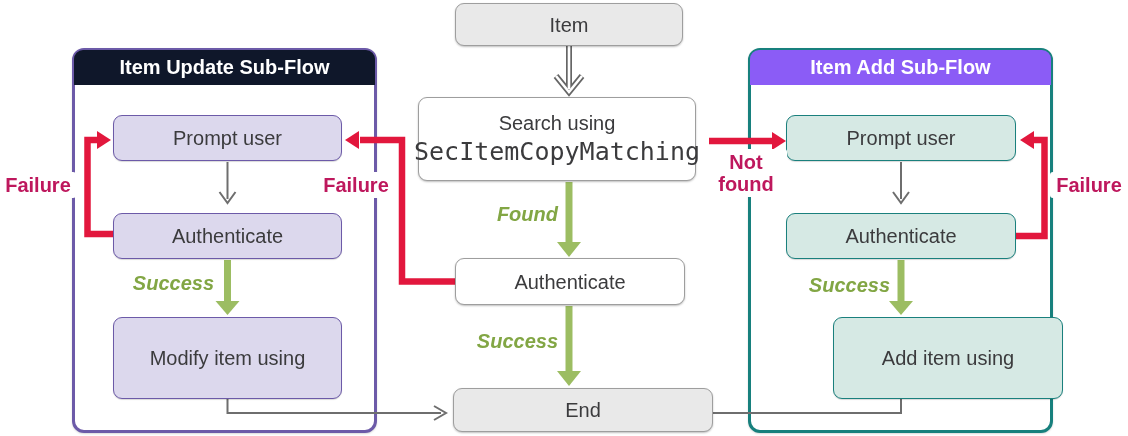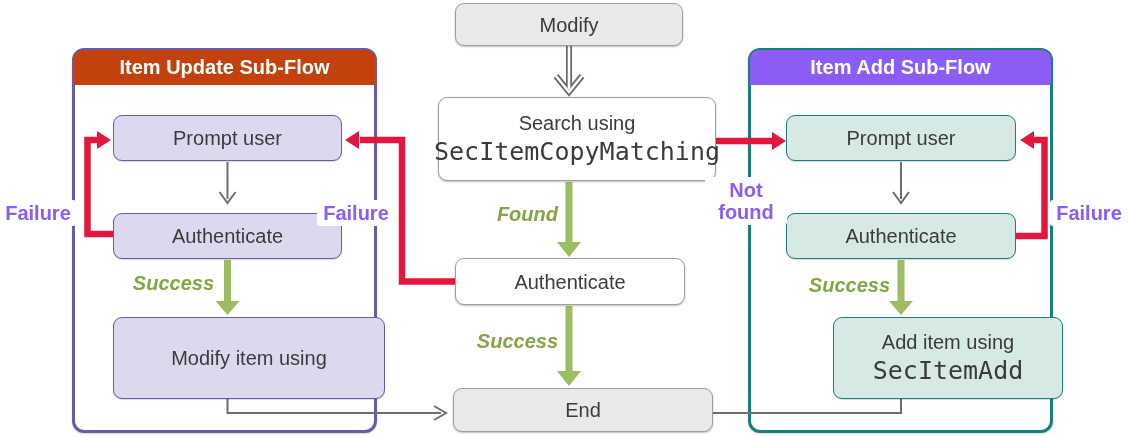--- a/index.html
+++ b/index.html
@@ -7,36 +7,36 @@
     position:relative;width:1128px;height:436px;background:#ffffff;
     font-family:"Liberation Sans","DejaVu Sans",sans-serif;overflow:hidden;
   }
   
   .panel{position:absolute;box-sizing:border-box;border-radius:12px;background:#ffffff;z-index:1;
          box-shadow:0 1px 2px rgba(0,0,0,.15);}
   .panel.update{left:72px;top:48px;width:305px;height:385px;border:3px solid #6c5aa8;}
   .panel.add{left:748px;top:48px;width:305px;height:385px;border:3px solid #17807d;}
   .panel-header{position:absolute;left:-1px;top:-1px;right:-1px;height:35px;border-radius:9px 9px 0 0;
     display:flex;align-items:center;justify-content:center;color:#ffffff;font-weight:bold;font-size:20px;}
-  .panel.update .panel-header{background:#c2410c;}
+  .panel.update .panel-header{background:#0f172a;}
   .panel.add .panel-header{background:#8b5cf6;}
   
   .node{position:absolute;box-sizing:border-box;display:flex;flex-direction:column;align-items:center;
     justify-content:center;text-align:center;border-radius:9px;font-size:20px;color:#3b3b3d;z-index:10;
     line-height:1.3;}
   .node.gray{background:#e9e9e9;border:1.5px solid #9e9e9e;box-shadow:0 1px 2px rgba(0,0,0,.25);}
   .node.white{background:#ffffff;border:1.5px solid #9e9e9e;box-shadow:0 1px 2px rgba(0,0,0,.25);}
   .node.lavender{background:#dcd8ed;border:1.6px solid #6c5aa8;box-shadow:0 1px 1px rgba(0,0,0,.15);}
   .node.mint{background:#d6e9e4;border:1.6px solid #1a807d;box-shadow:0 1px 1px rgba(0,0,0,.15);}
   .code{font-family:"DejaVu Sans Mono","Liberation Mono",monospace;font-size:25px;}
   
   svg.arrows{position:absolute;left:0;top:0;z-index:5;pointer-events:none;}
   
   .lbl{position:absolute;z-index:20;font-weight:bold;font-size:20px;line-height:1.1;}
-  .lbl.red{color:#8b5cf6;background:#ffffff;text-align:center;padding:2px 0;border-radius:3px;margin-top:28px;}
+  .lbl.red{color:#be185d;background:#ffffff;text-align:center;padding:2px 0;border-radius:3px;}
   .lbl.green{color:#82a644;background:transparent;font-style:italic;}
   .lbl.right-align{text-align:right;}
   .lbl.center-align{text-align:center;}
 </style>
 </head>
 <body>
 
 <div class="canvas">
 
   <div class="panel update">
@@ -111,55 +111,54 @@
       <polygon points="97,131 97,149 111,140" fill="#e2173d"></polygon>
     </g>
 
     <g>
       <path d="M1016,236 H1044.5 V140 H1033" stroke="#e2173d" stroke-width="6.5" fill="none" stroke-linejoin="miter"></path>
       <polygon points="1034,131 1034,149 1020,140" fill="#e2173d"></polygon>
     </g>
   </svg>
 
   <div class="node gray" style="left:455px;top:3px;width:228px;height:43px;">
-    <span>Modify</span>
+    <span>Item</span>
   </div>
 
-  <div class="node white" style="left:438px;top:97px;width:278px;height:84px;">
+  <div class="node white" style="left:418px;top:97px;width:278px;height:84px;">
     <span>Search using</span>
     <span class="code">SecItemCopyMatching</span>
   </div>
 
   <div class="node white" style="left:455px;top:258px;width:230px;height:47px;">
     <span>Authenticate</span>
   </div>
 
   <div class="node gray" style="left:453px;top:388px;width:260px;height:44px;text-align:right;">
     <span>End</span>
   </div>
 
   <div class="node lavender" style="left:113px;top:115px;width:229px;height:46px;">
     <span>Prompt user</span>
   </div>
   <div class="node lavender" style="left:113px;top:213px;width:229px;height:46px;">
     <span>Authenticate</span>
   </div>
-  <div class="node lavender" style="left:113px;top:317px;width:272px;height:82px;">
+  <div class="node lavender" style="left:113px;top:317px;width:229px;height:82px;">
     <span>Modify item using</span>
   </div>
 
   <div class="node mint" style="left:786px;top:115px;width:230px;height:46px;">
     <span>Prompt user</span>
   </div>
   <div class="node mint" style="left:786px;top:213px;width:230px;height:46px;">
     <span>Authenticate</span>
   </div>
   <div class="node mint" style="left:786px;top:317px;width:230px;height:82px;margin-left:47px;">
     <span>Add item using</span>
-    <span class="code">SecItemAdd</span>
   </div>
 
   <div class="lbl green right-align" style="left:452px;top:203px;width:106px;">Found</div>
 
   <div class="lbl red center-align" style="left:705px;top:149px;width:82px;">Not found</div>
 
   <div class="lbl green right-align" style="left:452px;top:330px;width:106px;">Success</div>
 
   <div class="lbl green right-align" style="left:110px;top:272px;width:104px;">Success</div>
 

